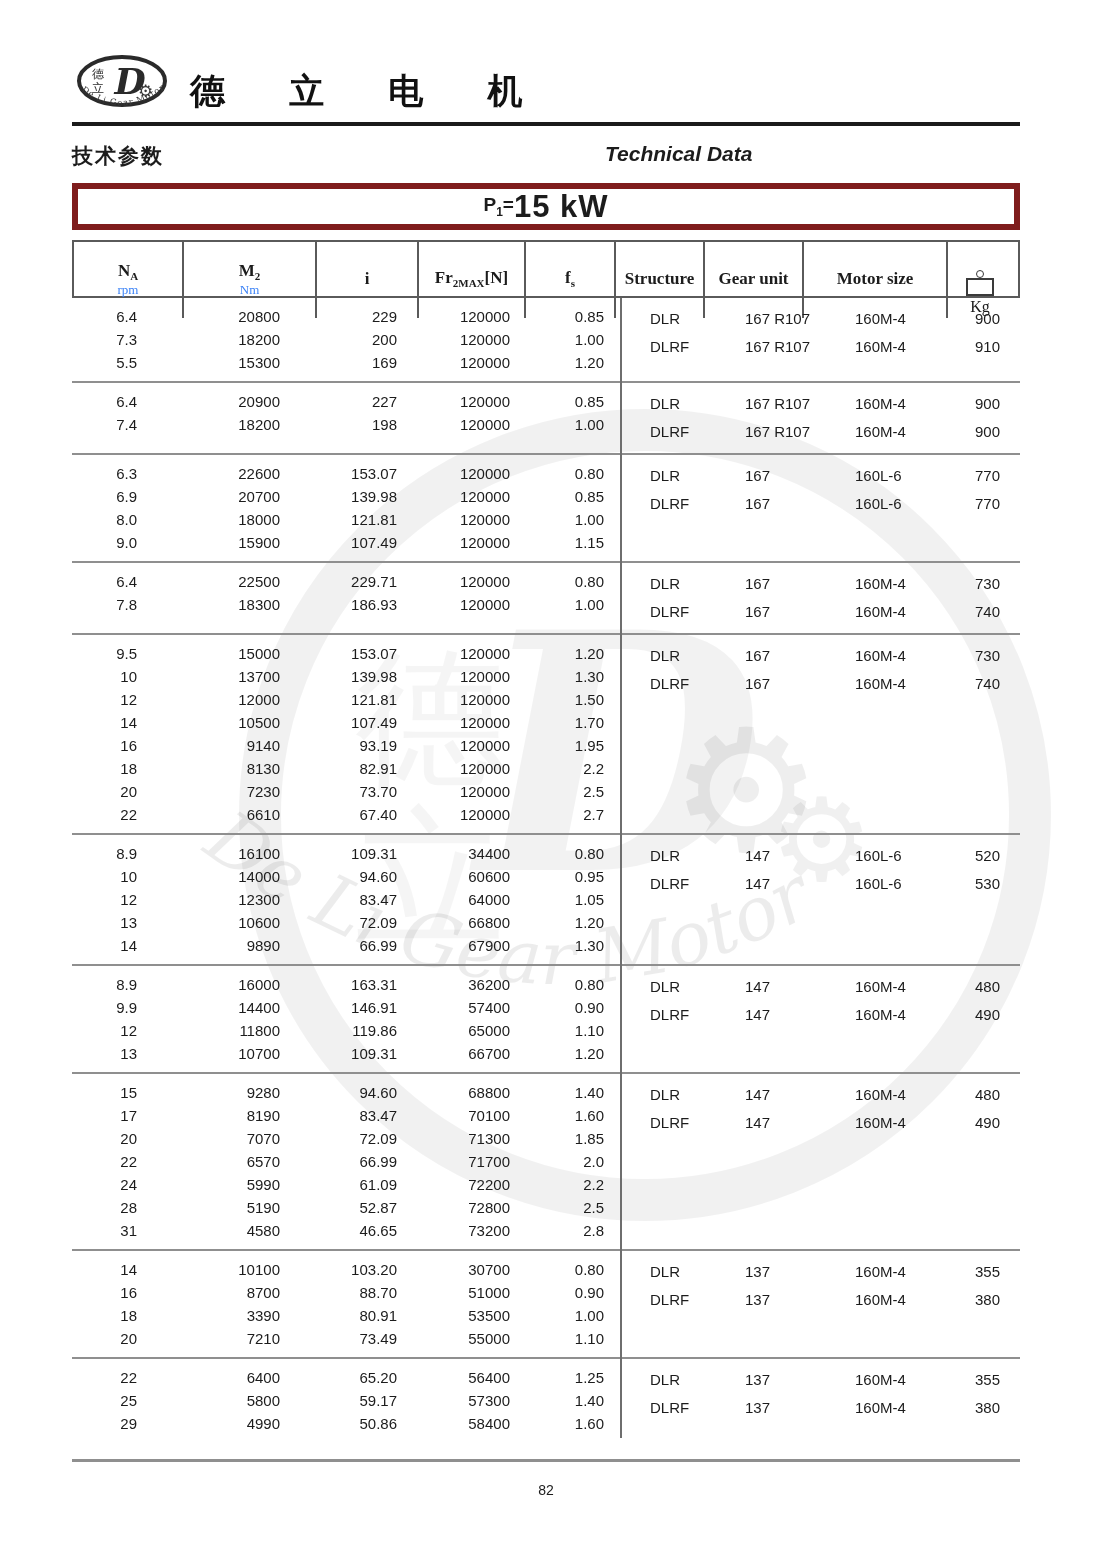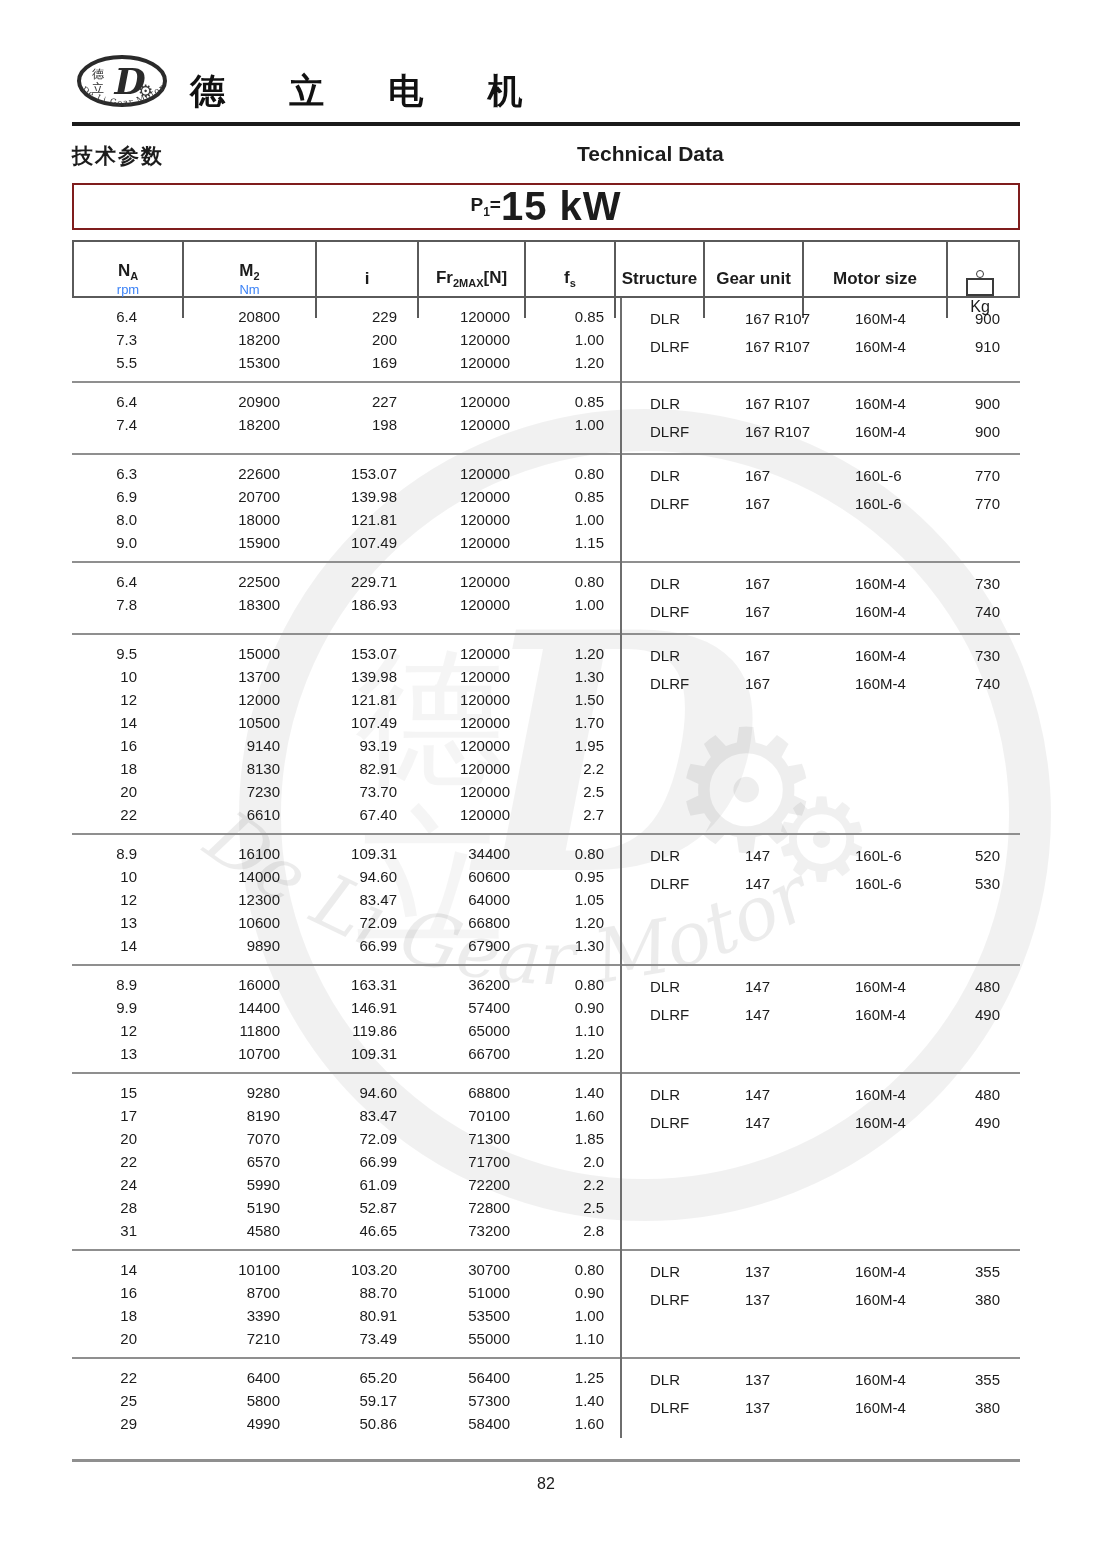--- a/index.html
+++ b/index.html
@@ -17,41 +17,41 @@
   
   .header-row { position:relative; padding-top:54px; height:122px; display:flex; align-items:flex-start; }
   .logo-svg { display:block; }
   .brand-name {
     font-family:"DejaVu Serif", serif; font-weight:bold;
     font-size:35px; letter-spacing:26px; margin-left:14px; margin-top:14px; color:#111;
   }
   .rule-thick { height:4px; background:#1a1a1a; }
   .titles-row { position:relative; height:28px; margin-top:16px; }
   .title-cn { font-size:21px; font-weight:bold; letter-spacing:2px; }
-  .title-en { position:absolute; left:505px; top:0; font-size:21px; font-weight:bold; }
+  .title-en { position:absolute; left:533px; top:0; font-size:21px; font-weight:bold;font-style:italic; }
 
   
   .power-box {
-    margin-top:13px; height:47px; border:2px solid #7f1d1d;
+    margin-top:13px; height:47px; border:6px solid #7f1d1d;
     display:flex; align-items:center; justify-content:center;
   }
   .power-small { font-size:19px; font-weight:bold; }
   .power-small sub { font-size:12px; font-weight:bold; }
-  .power-big { font-size:40px; font-weight:bold; letter-spacing:1px; }
+  .power-big { font-size:31px; font-weight:bold; letter-spacing:1px; }
 
   
   .head-table {
     margin-top:10px; display:grid; height:58px;
     grid-template-columns:110px 133px 102px 107px 90px 89px 99px 144px 64px;
     border:2px solid #5a5a5a;
   }
   .hcell {
     border-right:2px solid #5a5a5a;
     display:flex; flex-direction:column; align-items:center; justify-content:center;
-    line-height:1.15; padding-bottom:2px;
+    line-height:1.15; padding-bottom:2px;font-family:Liberation Serif, serif;
   }
   .hcell:last-child { border-right:none;margin-top:28px; }
   .hmain { font-size:17px; font-weight:bold; white-space:nowrap; }
   .hmain sub { font-size:11px; font-weight:bold; }
   .hsub { font-size:13px; color:#3b82f6; }
   .kg-icon { position:relative; width:28px; height:18px; border:2px solid #3a3a3a; margin-top:8px; }
   .kg-icon::before {
     content:""; position:absolute; left:50%; top:-10px; transform:translateX(-50%);
     width:6px; height:6px; border:1.5px solid #3a3a3a; border-radius:50%; background:#fff;
   }
@@ -69,21 +69,21 @@
   .c0 { padding-right:1px; } .c1 { padding-right:3px; } .c2 { padding-right:1px; }
   .c3 { padding-right:3px; } .c4 { padding-right:16px; }
   .block-right { width:400px; display:flex; flex-direction:column; }
   .vrow { display:grid; grid-template-columns:125px 110px 100px 65px; height:28px; }
   .vcell { font-size:15px; line-height:28px; white-space:nowrap; }
   .v-structure { padding-left:30px; }
   .v-weight { text-align:right; padding-right:20px; }
 
   
   .footer-rule { margin-top:17px; height:3px; background:#8f8f8f; }
-  .page-number { text-align:center; font-size:16px; margin-top:13px; }
+  .page-number { text-align:center; font-size:14px; margin-top:20px; }
 </style>
 </head>
 <body>
 
 <div class="page">
 
   <svg class="watermark" viewBox="0 0 1100 1555" xmlns="http://www.w3.org/2000/svg">
     <circle cx="645" cy="815" r="385" fill="none" stroke="rgba(0,0,0,0.055)" stroke-width="42"></circle>
     <text x="620" y="870" font-family="DejaVu Serif, serif" font-style="italic" font-weight="bold" font-size="330" fill="rgba(0,0,0,0.05)" text-anchor="middle">D</text>
     <text x="670" y="850" font-family="DejaVu Sans, sans-serif" font-size="170" fill="rgba(0,0,0,0.065)">⚙</text>

